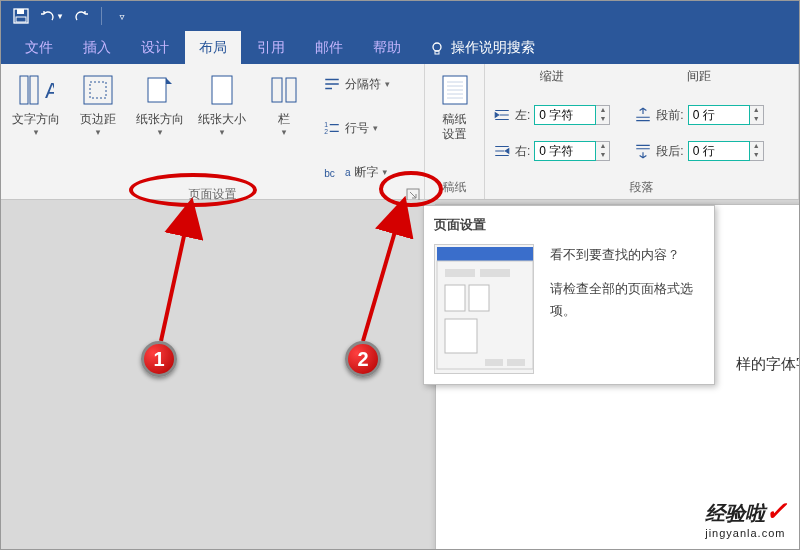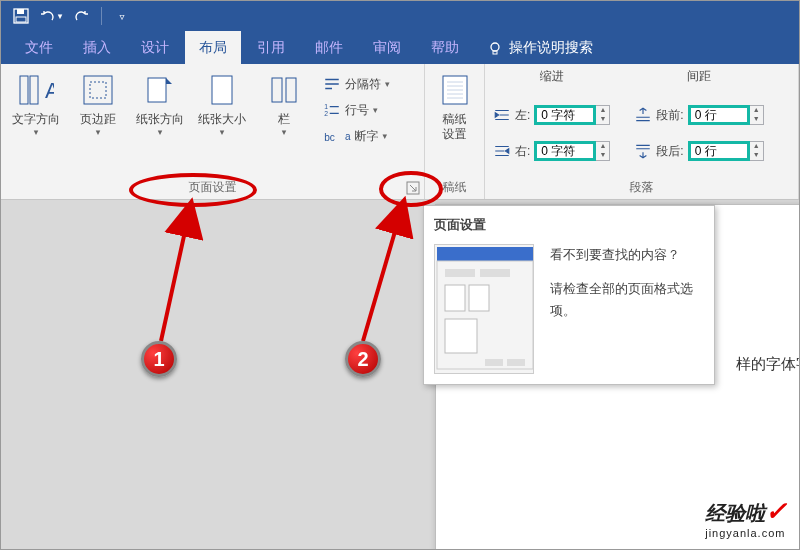--- a/index.html
+++ b/index.html
@@ -19,31 +19,31 @@
 .group { border-right: 1px solid #d4d4d4; display: flex; flex-direction: column; }
 .group-body { flex: 1; display: flex; align-items: flex-start; padding: 4px 6px 0 6px; gap: 4px; }
 .group-label { height: 22px; font-size: 12px; color: #666; text-align: center; padding-top: 2px; position: relative; }
 .launcher { position: absolute; right: 4px; top: 4px; width: 14px; height: 14px; }
 
 .big-btn { display: flex; flex-direction: column; align-items: center; width: 58px; cursor: pointer; }
 .big-btn .icon { width: 36px; height: 36px; margin: 4px 0; }
 .big-btn .lbl { font-size: 12px; color: #444; text-align: center; line-height: 15px; }
 .drop { font-size: 9px; color: #666; }
 
-.small-col { display: flex; flex-direction: column; gap: 2px; padding-top: 4px; }
+.small-col { display: flex; flex-direction: column; gap: 20px; padding-top: 4px; }
 .small-btn { display: flex; align-items: center; height: 24px; font-size: 12px; color: #444; gap: 4px; cursor: pointer; white-space: nowrap; }
 .small-btn .mini { width: 18px; height: 18px; }
 
 .indent-spacing { display: flex; padding: 4px 8px 0 8px; gap: 24px; flex: 1; }
 .is-col { display: flex; flex-direction: column; gap: 16px; }
 .is-head { font-size: 12px; color: #444; text-align: center; margin-bottom: 4px; }
 .is-row { display: flex; align-items: center; gap: 4px; font-size: 12px; color: #444; }
 .is-row .mini { width: 18px; height: 18px; }
 .spin { display: flex; }
-.spin input { width: 62px; height: 20px; border: 3px solid #14b8a6; font-size: 12px; padding: 0 4px; }
+.spin input { width: 62px; height: 20px; border: 1px solid #14b8a6; font-size: 12px; padding: 0 4px; }
 .spin .btns { display: flex; flex-direction: column; width: 14px; border: 1px solid #abadb3; border-left: none; }
 .spin .btns div { flex:1; font-size:7px; text-align:center; line-height:8px; color:#666; cursor:pointer; }
 
 .doc-area { position: absolute; top: 199px; left: 0; right: 0; bottom: 0; background: #d9d9d9; }
 .page { position: absolute; left: 434px; top: 4px; right: -40px; height: 400px; background: #fff; border: 1px solid #bdbdbd; box-shadow: 0 0 6px rgba(0,0,0,.15); padding: 150px 0 0 300px; font-size: 15px; color: #333; }
 
 .tooltip { position: absolute; left: 422px; top: 204px; width: 292px; background: #fff; border: 1px solid #bfbfbf; box-shadow: 2px 2px 6px rgba(0,0,0,.25); padding: 10px; }
 .tip-title { font-size: 13px; font-weight: bold; color: #444; margin-bottom: 10px; }
 .tip-body { display: flex; gap: 16px; }
 .tip-img { width: 100px; height: 130px; background: #f4f4f4; border: 1px solid #ccc; }
@@ -84,21 +84,20 @@
   <div class="qat-btn" style="font-size:10px;color:#fff;">▿</div>
 </div>
 
 <div class="tabs">
   <div class="tab">文件</div>
   <div class="tab">插入</div>
   <div class="tab">设计</div>
   <div class="tab active">布局</div>
   <div class="tab">引用</div>
   <div class="tab">邮件</div>
-  <div class="tab">审阅</div>
   <div class="tab">帮助</div>
   <div class="tell-me">
     <svg class="bulb" viewBox="0 0 16 16">
         <circle cx="8" cy="7" r="4" fill="none" stroke="#fff" stroke-width="1.3"></circle>
         <rect x="6" y="11" width="4" height="3" fill="none" stroke="#fff"></rect>
       </svg>
     <span>操作说明搜索</span>
   </div>
 </div>
 

